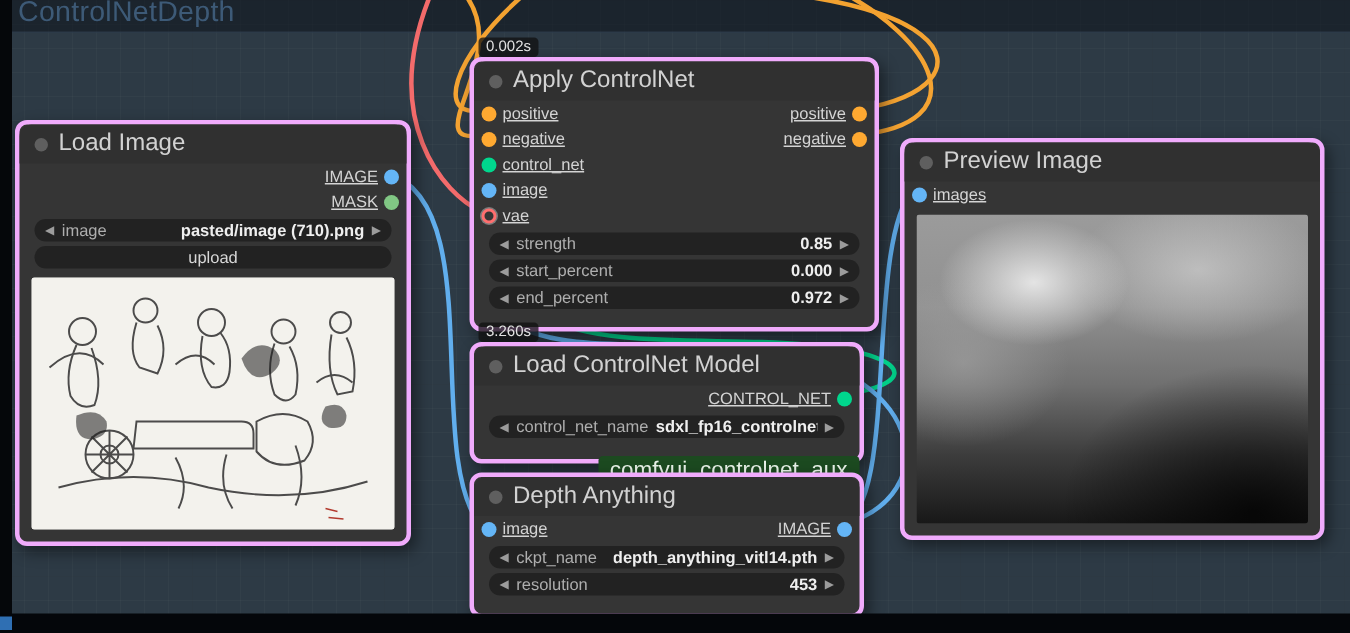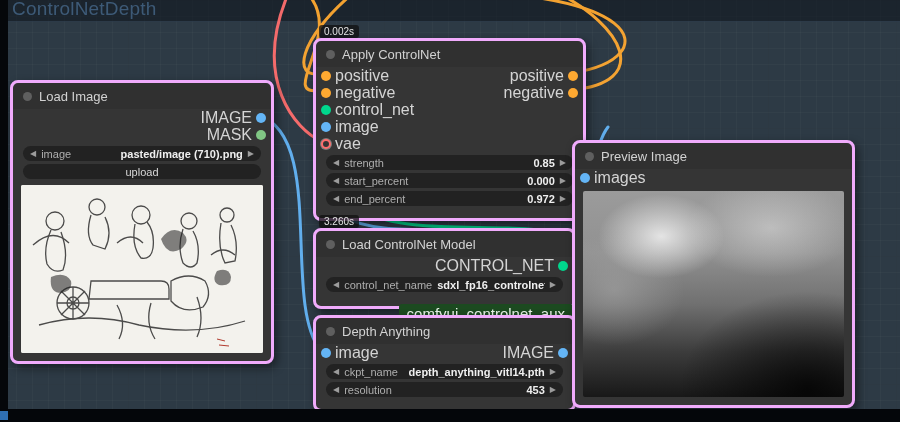--- a/index.html
+++ b/index.html
@@ -12,24 +12,24 @@
       linear-gradient(rgba(0,0,0,0.10) 1px,transparent 1px),
       linear-gradient(90deg,rgba(0,0,0,0.10) 1px,transparent 1px);
     background-size:16px 16px,16px 16px,128px 128px,128px 128px;}
   .topbar{position:absolute;top:0;left:0;right:0;height:21px;background:rgba(13,19,25,0.55);
     border-bottom:1px solid rgba(120,160,200,0.18);z-index:1;}
   .workflow-title{position:absolute;top:-2px;left:12px;font-size:19px;font-weight:500;color:#3d5a77;letter-spacing:.2px;}
   .wires{position:absolute;inset:0;z-index:3;pointer-events:none;}
   .node{position:absolute;background:#353535;border:3px solid #f0abfc;border-radius:8px;
     box-shadow:3px 4px 10px rgba(0,0,0,0.45);z-index:4;}
   .node-header{display:flex;align-items:center;gap:7px;height:26px;padding:0 10px;
-    font-size:13px;color:#d2d2d2;background:#303030;border-radius:8px 8px 0 0;}
+    font-size:16px;color:#d2d2d2;background:#303030;border-radius:8px 8px 0 0;}
   .collapse-dot{width:9px;height:9px;border-radius:50%;background:#6f6f6f;opacity:.75;flex:0 0 auto;}
   .port-row{position:relative;height:17px;display:flex;align-items:center;justify-content:space-between;
-    padding:0 19px;font-size:16px;color:#d4d4d4;}
+    padding:0 19px;font-size:11px;color:#d4d4d4;text-decoration:underline;}
   .port-row.outs-only{justify-content:flex-end;}
   .port-dot{position:absolute;width:10px;height:10px;border-radius:50%;top:3.5px;box-sizing:border-box;}
   .port-dot.in{left:5px;} .port-dot.out{right:5px;}
   .dot-cond{background:#ffa931;} .dot-img{background:#64b5f6;} .dot-mask{background:#81c784;}
   .dot-cn{background:#00d78d;}
   .dot-vae{background:#353535;border:2.5px solid #ff6e6e;box-shadow:0 0 0 1px rgba(255,255,255,0.35);}
   .widget{height:15px;margin:3px 10px;background:#222;border-radius:8px;display:flex;align-items:center;
     padding:0 7px;font-size:11px;gap:5px;overflow:hidden;}
   .warrow{font-size:8px;color:#9c9c9c;line-height:1;flex:0 0 auto;}
   .wlabel{color:#aeaeae;white-space:nowrap;}
@@ -49,21 +49,21 @@
       radial-gradient(100px 80px at 12% 48%, rgba(175,175,175,.5), rgba(175,175,175,0) 70%),
       radial-gradient(170px 130px at 86% 96%, rgba(0,0,0,.78), rgba(0,0,0,0) 75%),
       linear-gradient(180deg,#9b9b9b 0%,#919191 30%,#707070 55%,#3c3c3c 78%,#181818 100%);}
   .left-strip{position:absolute;left:0;top:0;width:8px;height:422px;background:#05070a;z-index:6;}
   .bottom-strip{position:absolute;left:0;bottom:0;width:100%;height:13px;background:#04060a;z-index:6;}
   .blue-chip{position:absolute;left:0;bottom:2px;width:8px;height:9px;background:#2f6fb3;}
   #node-load-image{left:10px;top:80px;width:258px;height:278px;}
   #node-apply{left:313px;top:38px;width:267px;height:177px;}
   #node-load-cn{left:313px;top:228px;width:257px;height:75px;}
   #node-depth{left:313px;top:315px;width:257px;height:91px;}
-  #node-preview{left:572px;top:92px;width:277px;height:262px;margin-top:48px;}
+  #node-preview{left:600px;top:92px;width:277px;height:262px;}
 </style>
 </head>
 <body>
 
 <div class="stage">
 
   <div class="topbar">
     <div class="workflow-title">ControlNetDepth</div>
   </div>
 

